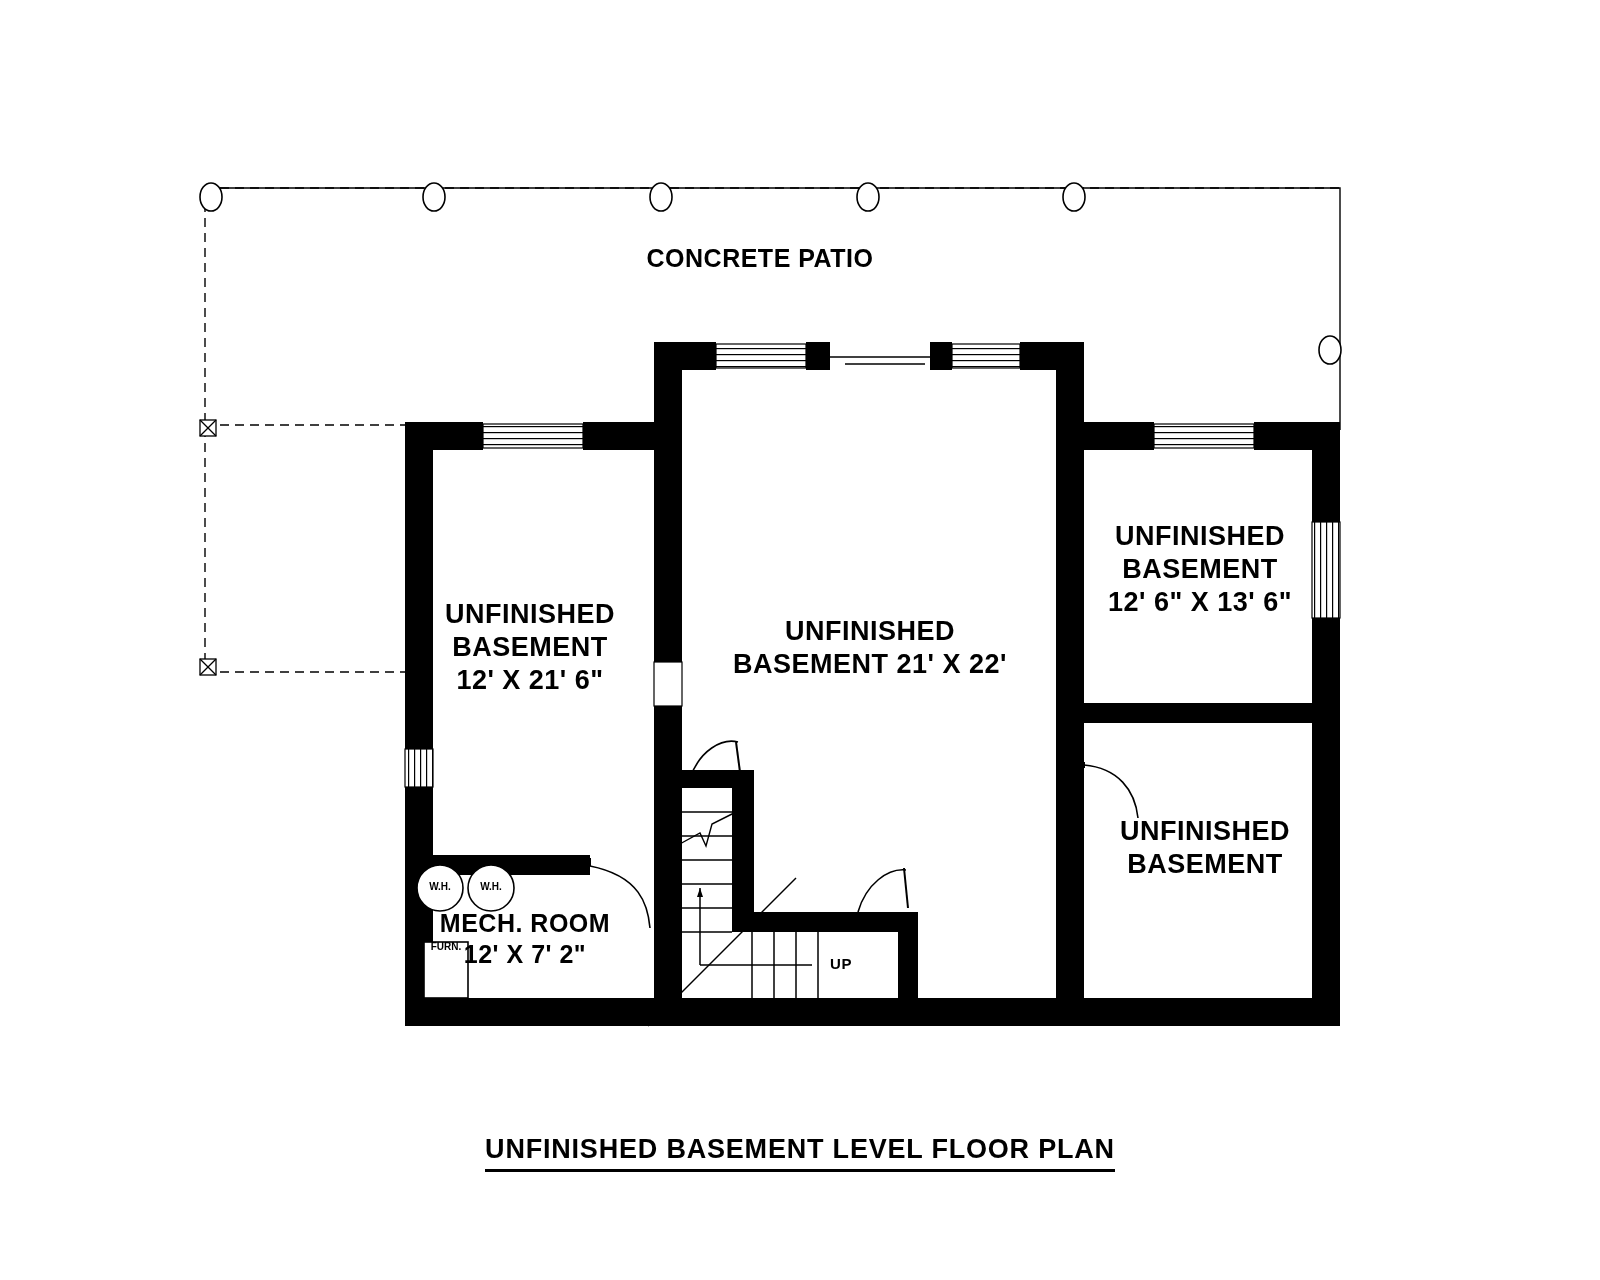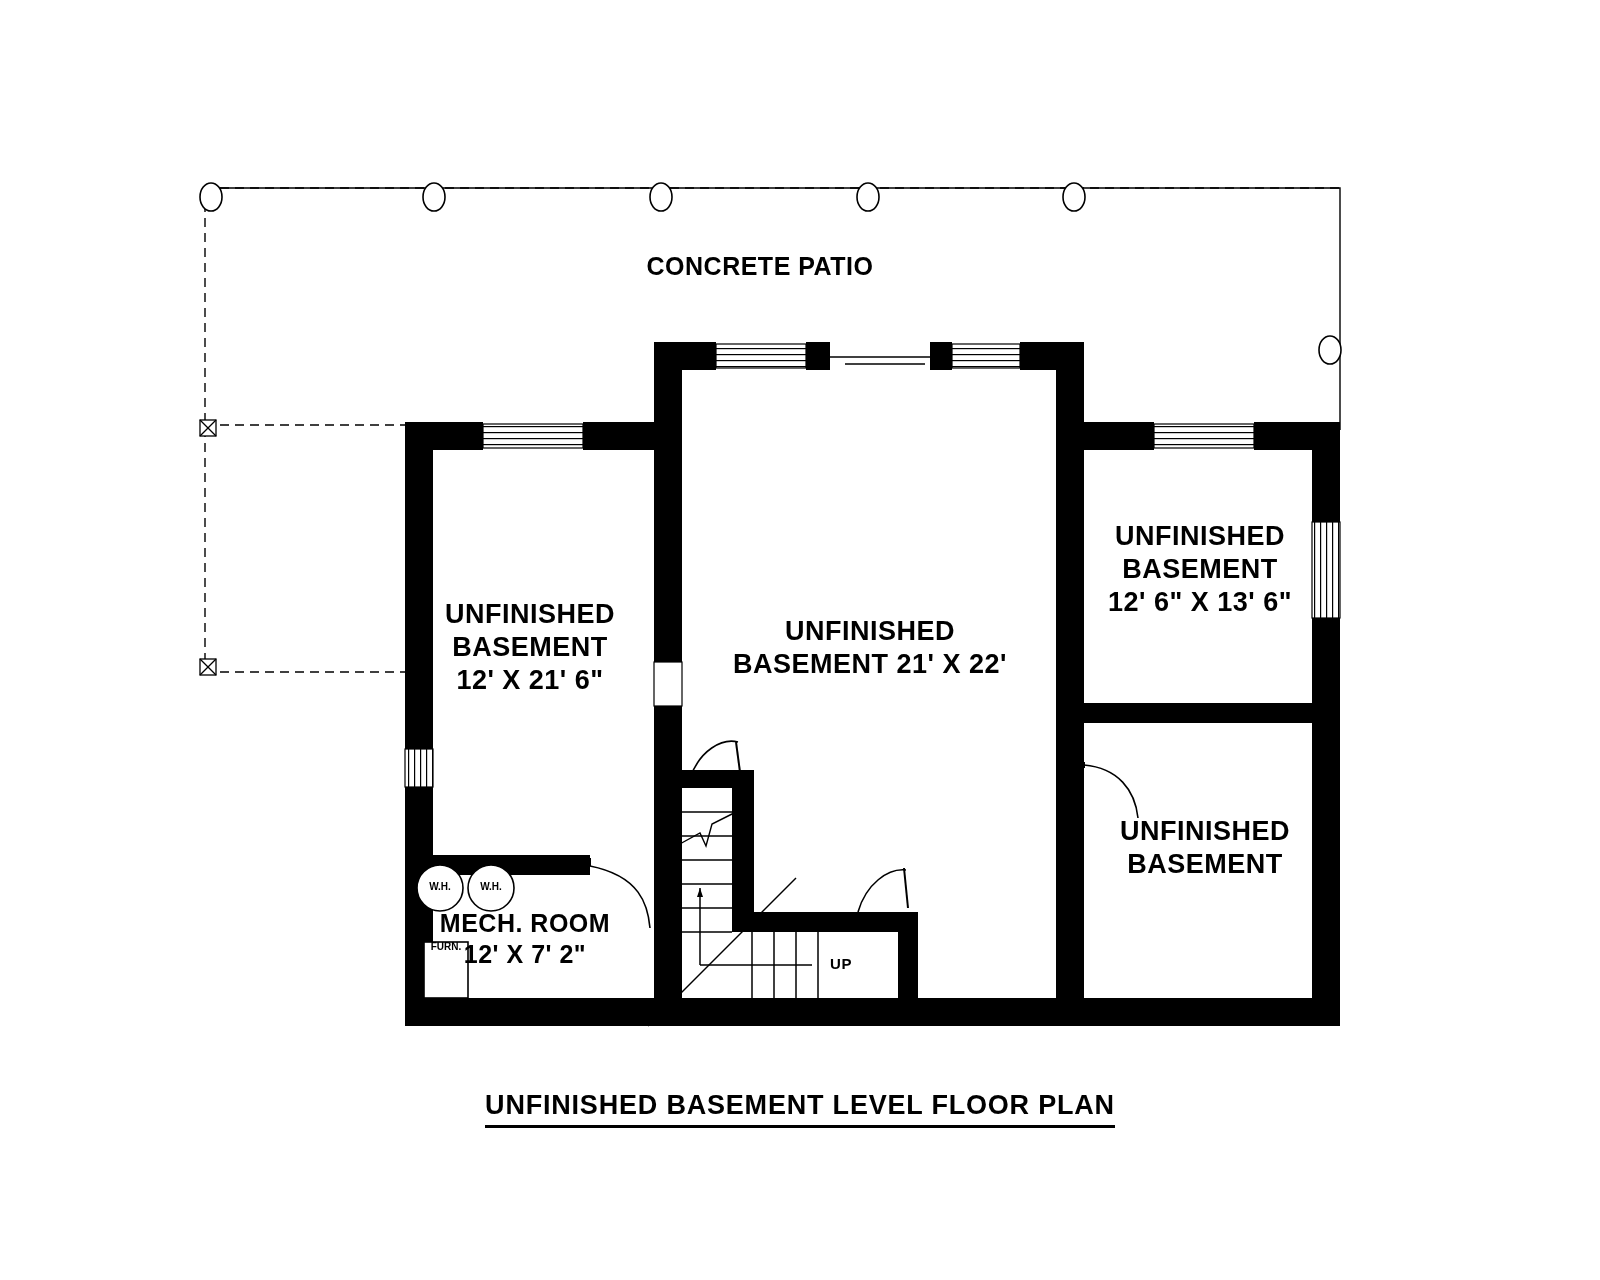--- a/index.html
+++ b/index.html
@@ -53,20 +53,21 @@
     font-weight: bold;
     font-size: 27px;
     letter-spacing: 0.8px;
     color: #000000;
     user-select: none;
   }
   .plan-title .underline-box {
     display: inline-block;
     border-bottom: 3px solid #000;
     padding-bottom: 4px;
+    margin-top: 44px;
   }
 </style>
 </head>
 <body>
 
 <div id="plan-root">
 
   <svg class="plan-svg" viewBox="0 0 1600 1280">
     <defs>
 
@@ -208,21 +209,21 @@
       <line x1="648" y1="1026" x2="796" y2="878" stroke="#000" stroke-width="1.4"></line>
     </g>
 
     <g>
       <circle cx="440" cy="888" r="23" fill="#fff" stroke="#000" stroke-width="1.6"></circle>
       <circle cx="491" cy="888" r="23" fill="#fff" stroke="#000" stroke-width="1.6"></circle>
       <rect x="424" y="942" width="44" height="56" fill="#fff" stroke="#000" stroke-width="1.6"></rect>
     </g>
   </svg>
 
-  <div class="room-label lbl-big" style="left:560px; top:251px; width:400px;">
+  <div class="room-label lbl-big" style="left:560px; top:243px; width:400px;">
     <span class="ln">CONCRETE PATIO</span>
   </div>
 
   <div class="room-label lbl-mid" style="left:380px; top:598px; width:300px;">
     <span class="ln">UNFINISHED</span>
     <span class="ln">BASEMENT</span>
     <span class="ln">12' X 21' 6"</span>
   </div>
 
   <div class="room-label lbl-mid" style="left:705px; top:615px; width:330px;">

